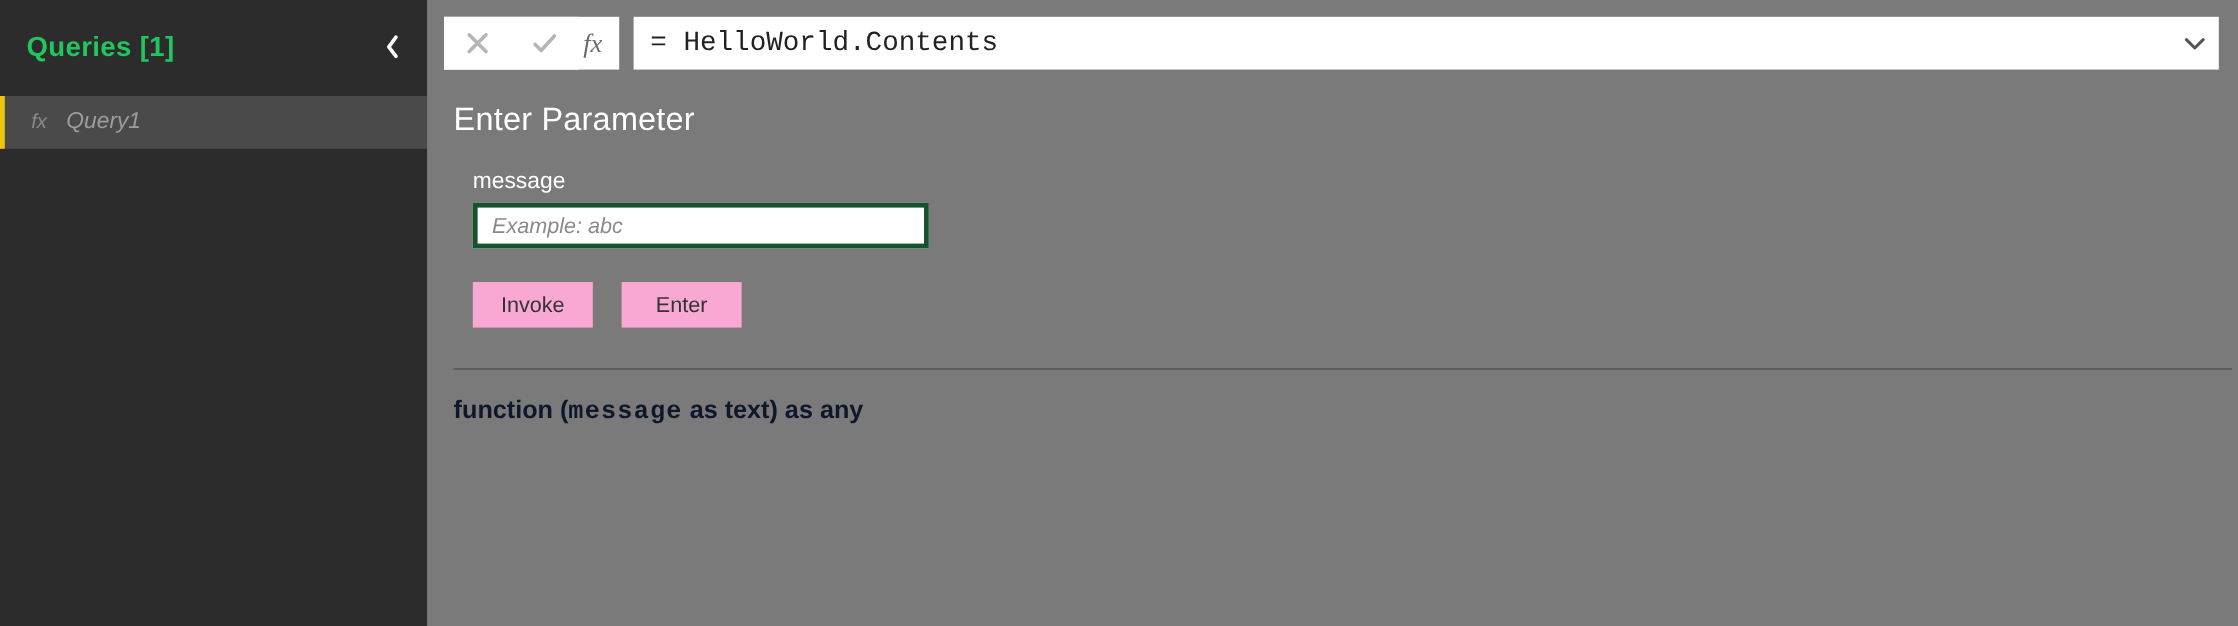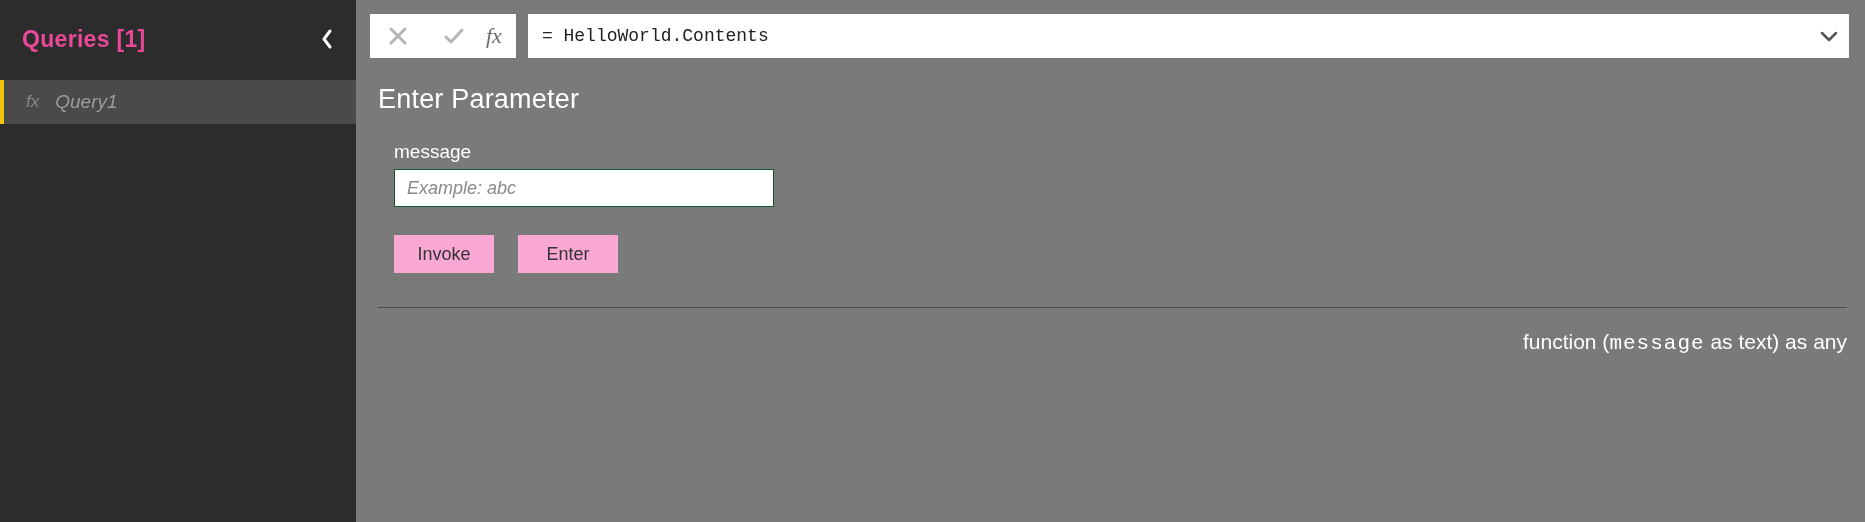--- a/index.html
+++ b/index.html
@@ -21,21 +21,21 @@
       display: flex;
       flex-direction: column;
       flex-shrink: 0;
     }
     .sidebar-header {
       height: 78px;
       display: flex;
       align-items: center;
       justify-content: space-between;
       padding: 0 22px;
-      color: #ec4899;
+      color: #22c55e;
     }
     .sidebar-title {
       font-size: 23px;
       font-weight: 600;
       letter-spacing: 0.3px;
     }
     .collapse-icon {
       color: #fff;
       display: flex;
       align-items: center;
@@ -107,58 +107,58 @@
       flex: 1;
       position: relative;
       display: flex;
     }
     .formula-input {
       flex: 1;
       height: 44px;
       border: none;
       padding: 0 40px 0 14px;
       font-family: Consolas, "Courier New", monospace;
-      font-size: 18px;
+      font-size: 23px;
       color: #222;
       background: #fff;
       outline: none;
     }
     .formula-dropdown {
       position: absolute;
       right: 10px;
       top: 50%;
       transform: translateY(-50%);
       color: #555;
       cursor: pointer;
       display: flex;
       align-items: center;
     }
     .content {
-      padding: 26px 18px 0 22px;
+      padding: 26px 5px 0 22px;
     }
     .panel-title {
       font-size: 27px;
       font-weight: 300;
       color: #fff;
       margin-bottom: 26px;
       letter-spacing: 0.2px;
     }
     .param-block {
       padding-left: 16px;
     }
     .param-label {
       font-size: 19px;
       color: #fff;
       font-weight: 300;
       margin-bottom: 6px;
     }
     .param-input {
       width: 380px;
       height: 38px;
-      border: 1px solid #14532d;
+      border: 4px solid #14532d;
       padding: 0 12px;
       font-size: 18px;
       font-style: italic;
       color: #333;
       background: #fff;
       outline: none;
     }
     .param-input::placeholder {
       color: #8a8a8a;
       font-style: italic;
@@ -180,23 +180,22 @@
       font-family: inherit;
     }
     .divider {
       border: none;
       border-top: 1px solid #2f2f2f;
       margin: 34px 0 22px 0;
       opacity: 0.6;
     }
     .signature {
       font-size: 21px;
-      color: #ffffff;
-      font-weight: 400;
-      text-align: right;
+      color: #0f172a;
+      font-weight: 700;
     }
     .signature .mono {
       font-family: Consolas, "Courier New", monospace;
       letter-spacing: 1px;
     }
   </style>
 </head>
 <body>
 
 <div class="sidebar">

